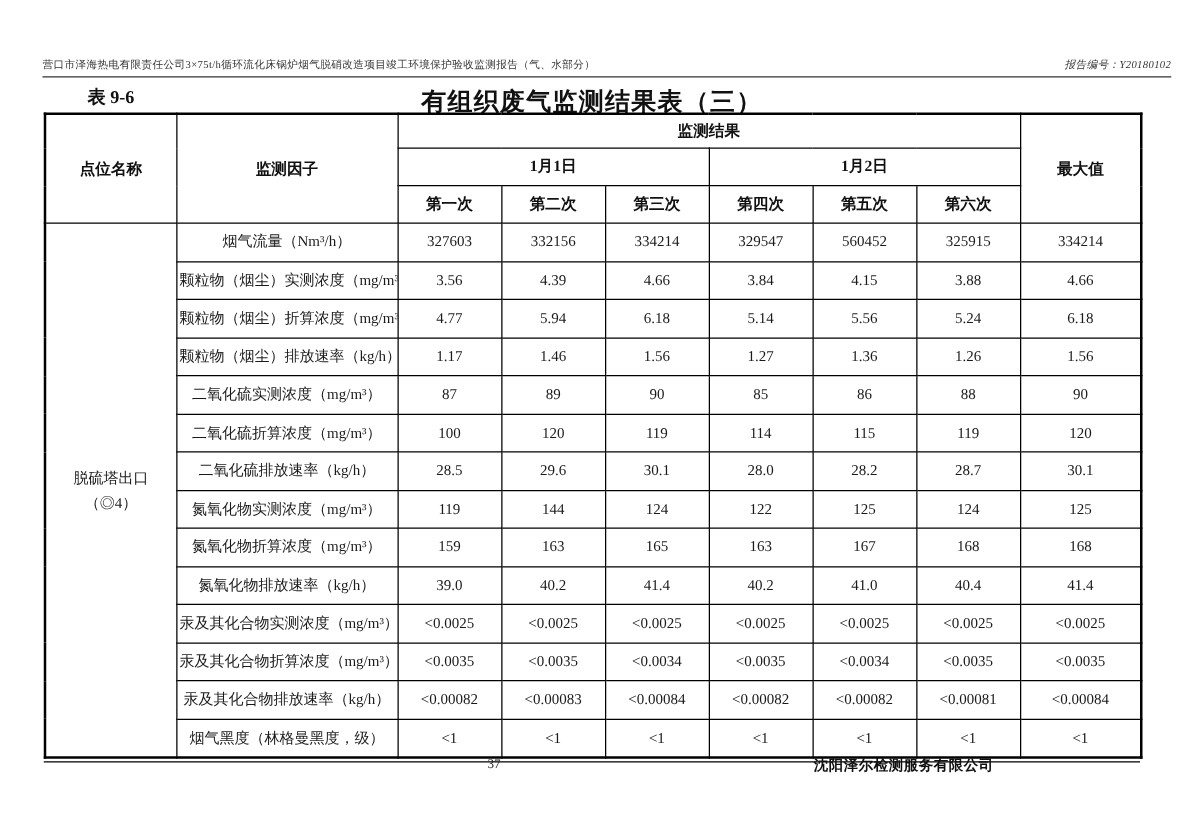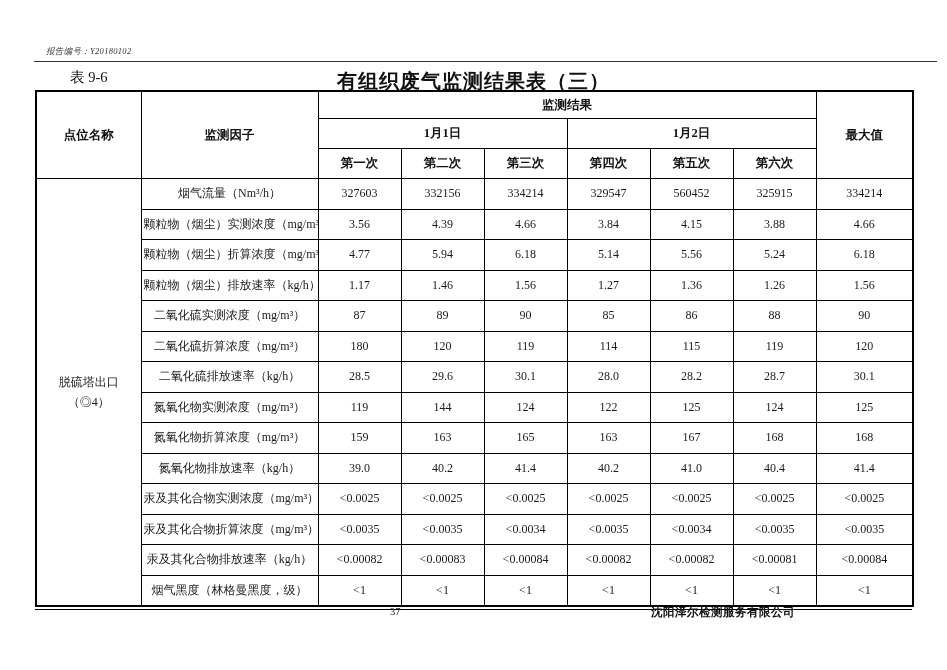--- a/index.html
+++ b/index.html
@@ -19,21 +19,21 @@
     white-space:nowrap;
   }
   .page-header .doc-title{overflow:hidden;text-overflow:clip;max-width:720px;}
   .page-header .report-no{margin-left:12px;font-style:italic;}
   
   .caption-row{
     position:absolute;left:35px;top:68px;width:877px;height:21px;
   }
   .caption-row .tbl-label{
     position:absolute;left:35px;top:0;
-    font-weight:normal;font-size:14.5px;color:#111;
+    font-weight:bold;font-size:14.5px;color:#111;
   }
   .caption-row .tbl-title{
     position:absolute;left:0;right:0;top:0;text-align:center;
     font-weight:bold;font-size:20px;color:#111;letter-spacing:1px;
   }
   
   .table-wrap{position:absolute;left:35px;top:90px;width:877px;}
   table.monitor{
     width:877px;border-collapse:collapse;table-layout:fixed;
     border:2px solid #000;border-top:2.5px solid #000;
@@ -60,20 +60,21 @@
   }
   .company-name{
     position:absolute;top:605px;left:651px;
     font-size:11.5px;font-weight:bold;color:#111;letter-spacing:0.5px;
   }
 </style>
 </head>
 <body>
 
 <div class="page-header">
+  <span class="doc-title">营口市泽海热电有限责任公司3×75t/h循环流化床锅炉烟气脱硝改造项目竣工环境保护验收监测报告（气、水部分）</span>
   <span class="report-no">报告编号：Y20180102</span>
 </div>
 
 <div class="caption-row">
   <span class="tbl-label">表 9-6</span>
   <span class="tbl-title">有组织废气监测结果表（三）</span>
 </div>
 
 <div class="table-wrap">
 <table class="monitor">
@@ -158,21 +159,21 @@
       <td class="value-cell">87</td>
       <td class="value-cell">89</td>
       <td class="value-cell">90</td>
       <td class="value-cell">85</td>
       <td class="value-cell">86</td>
       <td class="value-cell">88</td>
       <td class="max-cell">90</td>
     </tr>
     <tr>
       <td class="factor-cell">二氧化硫折算浓度（mg/m³）</td>
-      <td class="value-cell">180</td>
+      <td class="value-cell">100</td>
       <td class="value-cell">120</td>
       <td class="value-cell">119</td>
       <td class="value-cell">114</td>
       <td class="value-cell">115</td>
       <td class="value-cell">119</td>
       <td class="max-cell">120</td>
     </tr>
     <tr>
       <td class="factor-cell">二氧化硫排放速率（kg/h）</td>
       <td class="value-cell">28.5</td>

